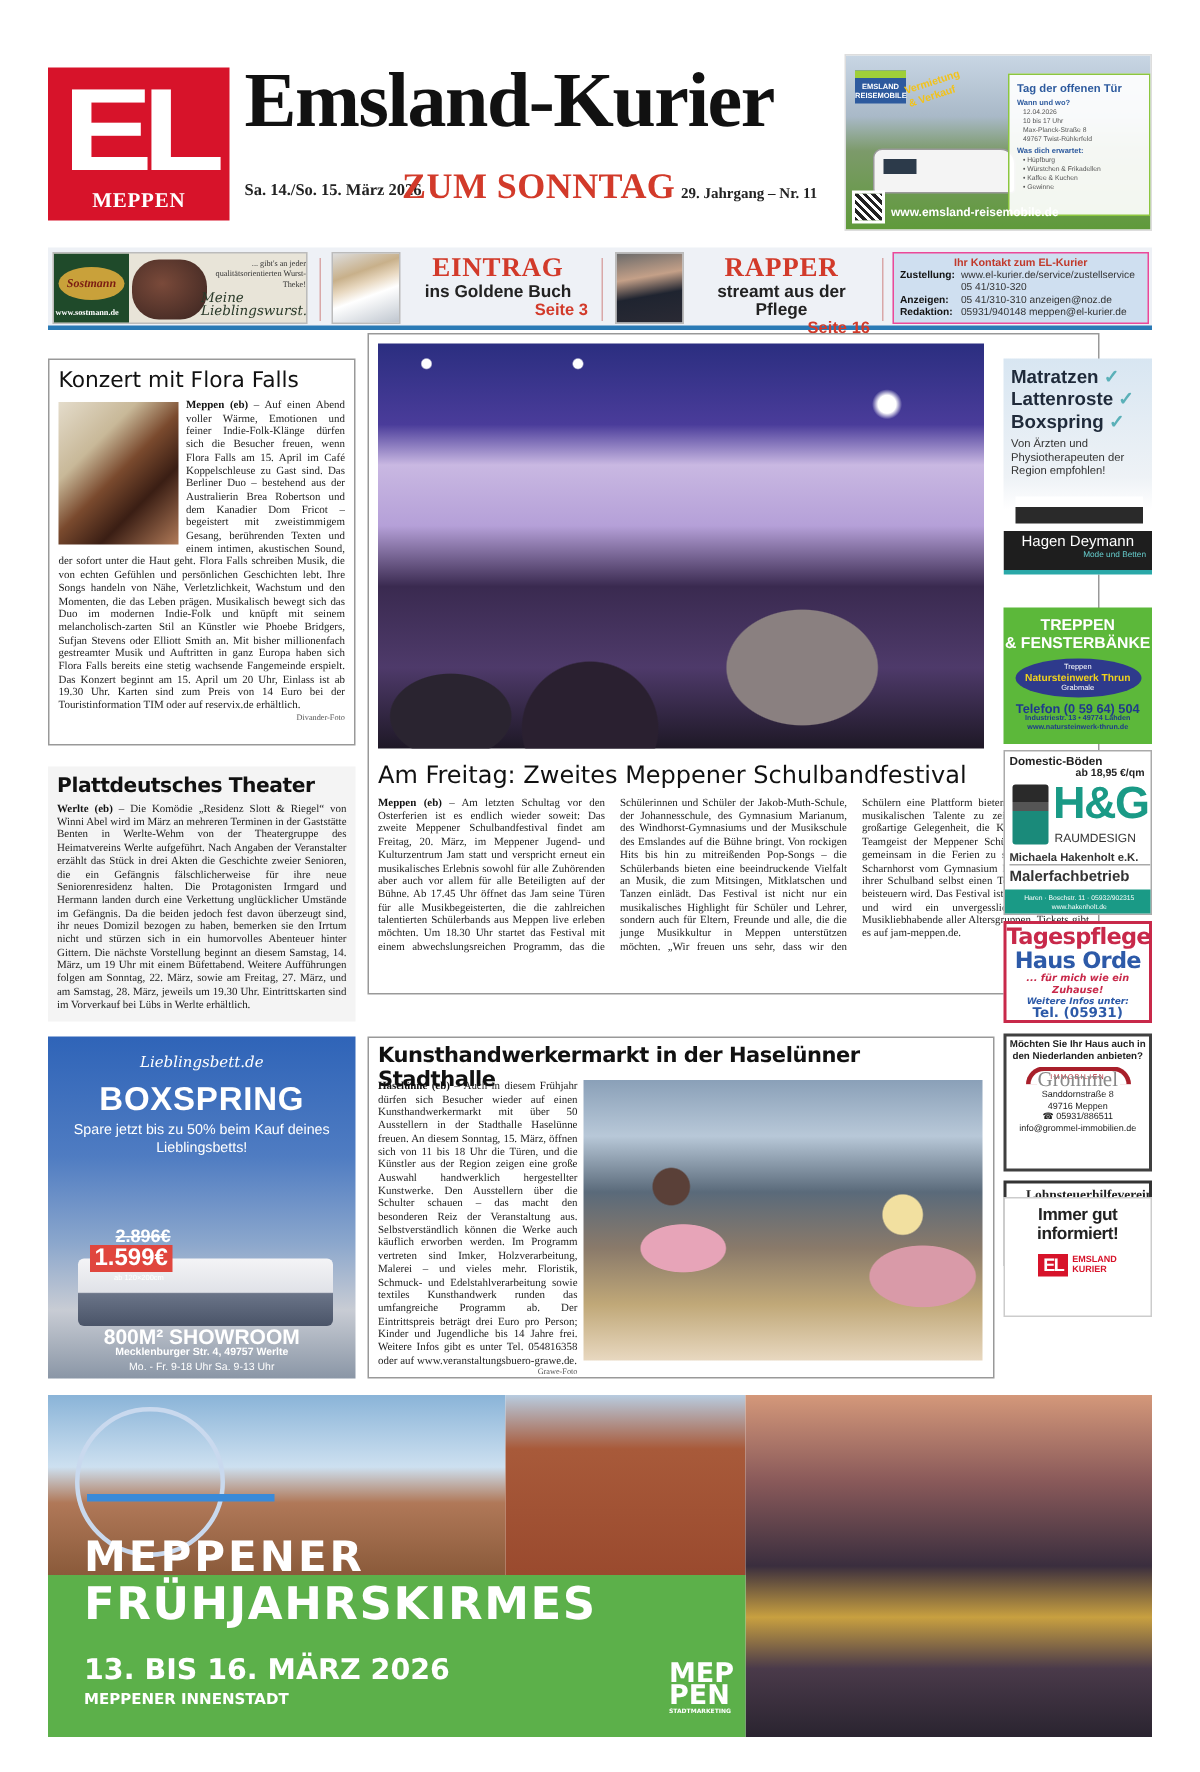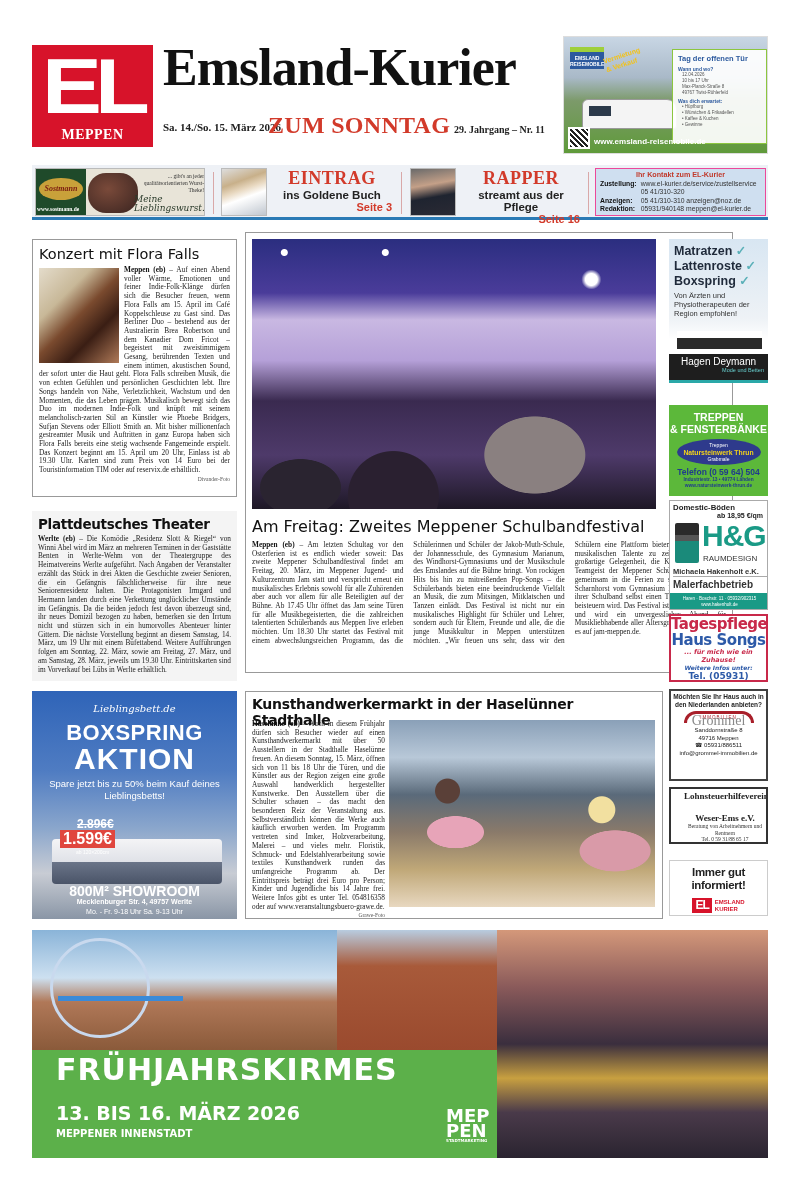--- a/index.html
+++ b/index.html
@@ -50,21 +50,21 @@
 .box{border:1px solid #999;background:#fff;}
 #flora{left:32px;top:239px;width:205px;height:258px;padding:6px 6px;}
 #flora h2{font-family:"DejaVu Sans",sans-serif;font-weight:normal;font-size:14.5px;color:#111;margin-bottom:4px;}
 .body{font-size:7.3px;line-height:8.7px;text-align:justify;color:#222;}
 .body b{color:#111;}
 #flora .photo{float:left;width:80px;height:95px;margin:2px 5px 2px 0;background:linear-gradient(135deg,#e4dccb 0%,#c8b898 30%,#7a4a2e 50%,#3a1e14 70%,#b07a58 100%);}
 .credit{font-size:5.5px;text-align:right;color:#555;margin-top:1px;}
 #platt{left:32px;top:511px;width:205px;height:170px;padding:5px 6px;background:#f4f4f4;}
 #platt h2{font-family:"DejaVu Sans",sans-serif;font-size:13.5px;color:#111;margin-bottom:3px;letter-spacing:-0.3px;}
 
-#schul{left:245px;top:232px;width:488px;height:441px;padding:6px;}
+#schul{left:245px;top:222px;width:488px;height:441px;padding:6px;}
 #schul .photo{width:404px;height:270px;background:
  radial-gradient(circle at 8% 5%,#fff 0 3px,transparent 4px),
  radial-gradient(circle at 33% 5%,#fff 0 3px,transparent 4px),
  radial-gradient(circle at 84% 15%,#fff 0 6px,transparent 10px),
  radial-gradient(ellipse at 35% 95%,#2a2030 0 45px,transparent 46px),
  radial-gradient(ellipse at 12% 92%,#2a2430 0 40px,transparent 41px),
  radial-gradient(ellipse at 70% 80%,#8a8080 0 50px,transparent 51px),
  linear-gradient(180deg,#2b2e80 0%,#4a3c9a 20%,#c9b8e2 30%,#b5a0d8 45%,#3a2a50 60%,#4e3a6a 80%,#1e1826 100%);}
 #schul h2{font-family:"DejaVu Sans",sans-serif;font-weight:normal;font-size:16px;color:#111;margin:8px 0 5px;}
 #schul .cols{column-count:3;column-gap:10px;}
@@ -125,21 +125,21 @@
 #orde .e{color:#2d5aa8;font-size:9px;font-weight:bold;}
 #grommel{top:689px;height:92px;border:2px solid #404040;background:#fff;text-align:center;}
 #grommel .q{font-size:6.5px;font-weight:bold;line-height:8px;margin-top:2px;}
 #grommel .roof{margin:2px auto 0;width:70px;height:12px;border-top:3px solid #a81f2a;border-left:3px solid #a81f2a;border-right:3px solid #a81f2a;border-radius:30px 30px 0 0;}
 #grommel .nm{font-family:"Liberation Serif",serif;font-size:14px;color:#888;line-height:13px;margin-top:-6px;}
 #grommel .ad{font-size:6px;line-height:7.5px;color:#222;}
 #lohn{top:787px;height:57px;border:2px solid #333;background:#fff;text-align:center;font-family:"Liberation Serif",serif;padding-left:13px;}
 #lohn .n{font-size:9px;font-weight:bold;line-height:10px;margin-top:2px;}
 #lohn .s{font-size:5.5px;line-height:6.5px;color:#333;}
 #lohn .a{font-size:6px;font-weight:bold;}
-#immer{top:860px;height:56px;border:1px solid #ccc;background:#fff;text-align:center;}
+#immer{top:798px;height:80px;border:1px solid #ccc;background:#fff;text-align:center;}
 #immer .t{font-size:11.5px;font-weight:bold;line-height:13px;margin-top:5px;letter-spacing:-0.3px;}
 #immer .lg{margin:6px auto 0;display:flex;justify-content:center;align-items:center;gap:3px;}
 #immer .lg .r{background:#d7132a;color:#fff;font-weight:bold;font-size:12px;padding:0 3px;line-height:15px;letter-spacing:-1px;}
 #immer .lg .w{color:#d7132a;font-size:6px;font-weight:bold;text-align:left;line-height:7px;}
 
 #kirmes{left:32px;top:930px;width:736px;height:228px;overflow:hidden;}
 #kirmes .photo1{position:absolute;left:0;top:0;width:305px;height:120px;background:linear-gradient(180deg,#8ab4d8 0%,#cde0f0 40%,#b07858 60%,#8a5a3a 100%);}
 #kirmes .wheel{position:absolute;left:18px;top:8px;width:100px;height:100px;border:3px solid #c9d9ee;border-radius:50%;}
 #kirmes .photo2{position:absolute;left:305px;top:0;width:160px;height:120px;background:linear-gradient(180deg,#b8cce0 0%,#a85a3a 30%,#9a4a2e 100%);}
 #kirmes .photo3{position:absolute;left:465px;top:0;width:271px;height:228px;background:linear-gradient(180deg,#d4987a 0%,#8a5a5a 25%,#3a2e3e 50%,#c8a040 65%,#4a3a4a 80%,#2a2430 100%);}
@@ -258,21 +258,20 @@
   <h2>Am Freitag: Zweites Meppener Schulbandfestival</h2>
   <div class="body cols">
     <b>Meppen (eb)</b><span> – Am letzten Schultag vor den Osterferien ist es endlich wieder soweit: Das zweite Meppener Schulbandfestival findet am Freitag, 20. März, im Meppener Jugend- und Kulturzentrum Jam statt und verspricht erneut ein musikalisches Erlebnis sowohl für alle Zuhörenden aber auch vor allem für alle Beteiligten auf der Bühne. Ab 17.45 Uhr öffnet das Jam seine Türen für alle Musikbegeisterten, die die zahlreichen talentierten Schülerbands aus Meppen live erleben möchten. Um 18.30 Uhr startet das Festival mit einem abwechslungsreichen Programm, das die Schülerinnen und Schüler der Jakob-Muth-Schule, der Johannesschule, des Gymnasium Marianum, des Windhorst-Gymnasiums und der Musikschule des Emslandes auf die Bühne bringt. Von rockigen Hits bis hin zu mitreißenden Pop-Songs – die Schülerbands bieten eine beeindruckende Vielfalt an Musik, die zum Mitsingen, Mitklatschen und Tanzen einlädt. Das Festival ist nicht nur ein musikalisches Highlight für Schüler und Lehrer, sondern auch für Eltern, Freunde und alle, die die junge Musikkultur in Meppen unterstützen möchten. „Wir freuen uns sehr, dass wir den Schülern eine Plattform bieten können, um ihre musikalischen Talente zu zeigen. Es ist eine großartige Gelegenheit, die Kreativität und den Teamgeist der Meppener Schüler zu feiern und gemeinsam in die Ferien zu starten“, sagt Julia Scharnhorst vom Gymnasium Marianum, die mit ihrer Schulband selbst einen Teil des Programms beisteuern wird. Das Festival ist für alle zugänglich und wird ein unvergesslicher Abend für Musikliebhabende aller Altersgruppen. Tickets gibt es auf jam-meppen.de.</span>
     <div class="credit">Jam-Foto</div>
   </div>
 </div>
 
 <div id="bett" class="abs">
   <div class="script">Lieblingsbett.de</div>
   <div class="h1">BOXSPRING</div>
-  <div class="h2">AKTION</div>
   <div class="sub">Spare jetzt bis zu 50% beim Kauf deines Lieblingsbetts!</div>
   <div class="bed"></div>
   <div class="old">2.896€</div>
   <div class="new">1.599€</div>
   <div class="size">ab 120×200cm</div>
   <div class="show">800M² SHOWROOM</div>
   <div class="addr">Mecklenburger Str. 4, 49757 Werlte</div>
   <div class="hrs">Mo. - Fr. 9-18 Uhr Sa. 9-13 Uhr</div>
 </div>
 
@@ -312,21 +311,21 @@
   <div class="brush"></div>
   <div class="logo">H&amp;G</div>
   <div class="rd">RAUMDESIGN</div>
   <div class="mh">Michaela Hakenholt e.K.</div>
   <div class="mf">Malerfachbetrieb</div>
   <div class="ft"><span>Haren · Boschstr. 11 · 05932/902315</span><br><span>www.hakenholt.de</span></div>
 </div>
 
 <div id="orde" class="abs rad">
   <div class="a">Tagespflege</div>
-  <div class="b">Haus Songs</div>
+  <div class="b">Haus Orde</div>
   <div class="c">... für mich wie ein Zuhause!</div>
   <div class="d">Weitere Infos unter:</div>
   <div class="e">Tel. (05931) 8860222</div>
 </div>
 
 <div id="grommel" class="abs rad">
   <div class="q">Möchten Sie Ihr Haus auch in den Niederlanden anbieten?</div>
   <div class="roof"></div>
   <div style="font-size:4.5px;color:#a81f2a;margin-top:-8px;letter-spacing:1px;">IMMOBILIEN</div>
   <div class="nm">Grommel</div>
@@ -353,20 +352,21 @@
 </div>
 
 <div id="kirmes" class="abs">
   <div class="photo1">
       <div class="wheel"></div>
     </div>
   <div class="photo2"></div>
   <div class="photo3"></div>
   <div class="bluebar"></div>
   <div class="green"></div>
+  <div class="m1">MEPPENER</div>
   <div class="m2">FRÜHJAHRSKIRMES</div>
   <div class="m3">13. BIS 16. MÄRZ 2026</div>
   <div class="m4">MEPPENER INNENSTADT</div>
   <div class="mp">
     <span>MEP</span><br>
     <span>PEN</span>
     <small>STADTMARKETING</small>
   </div>
 </div>
 

